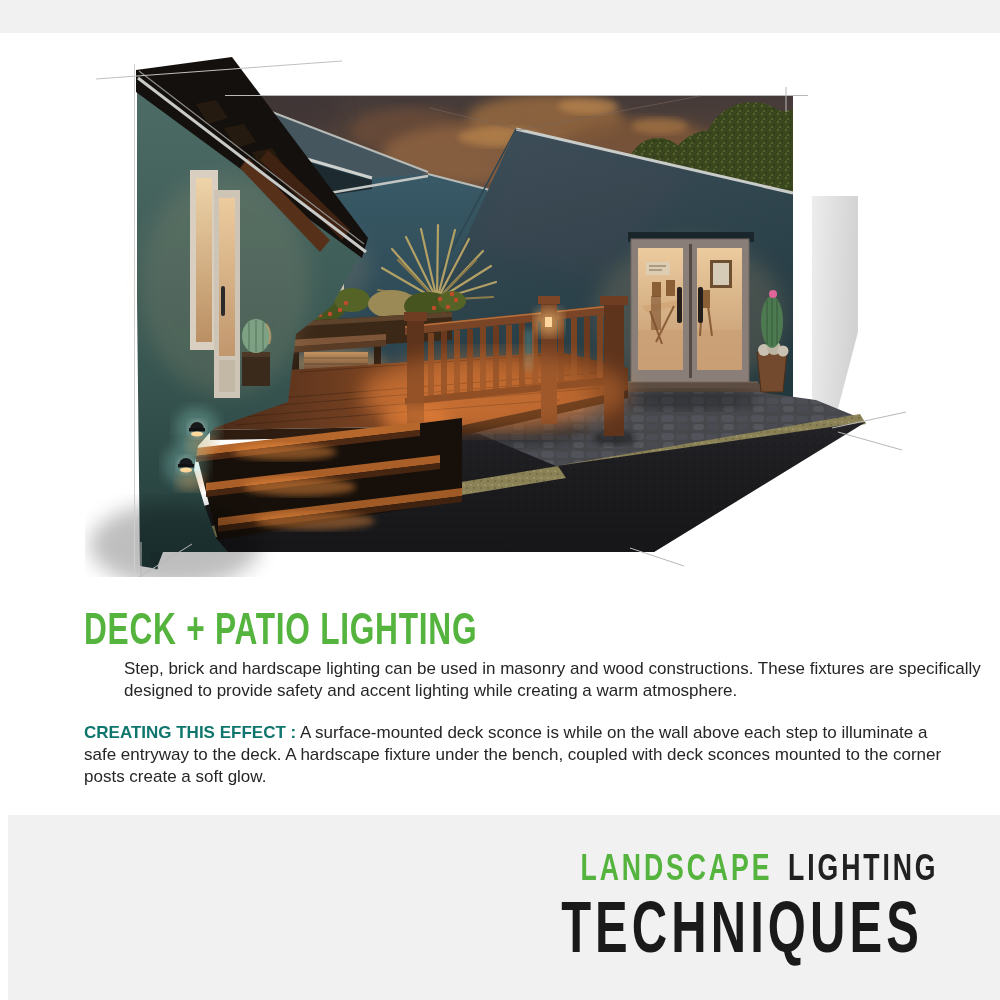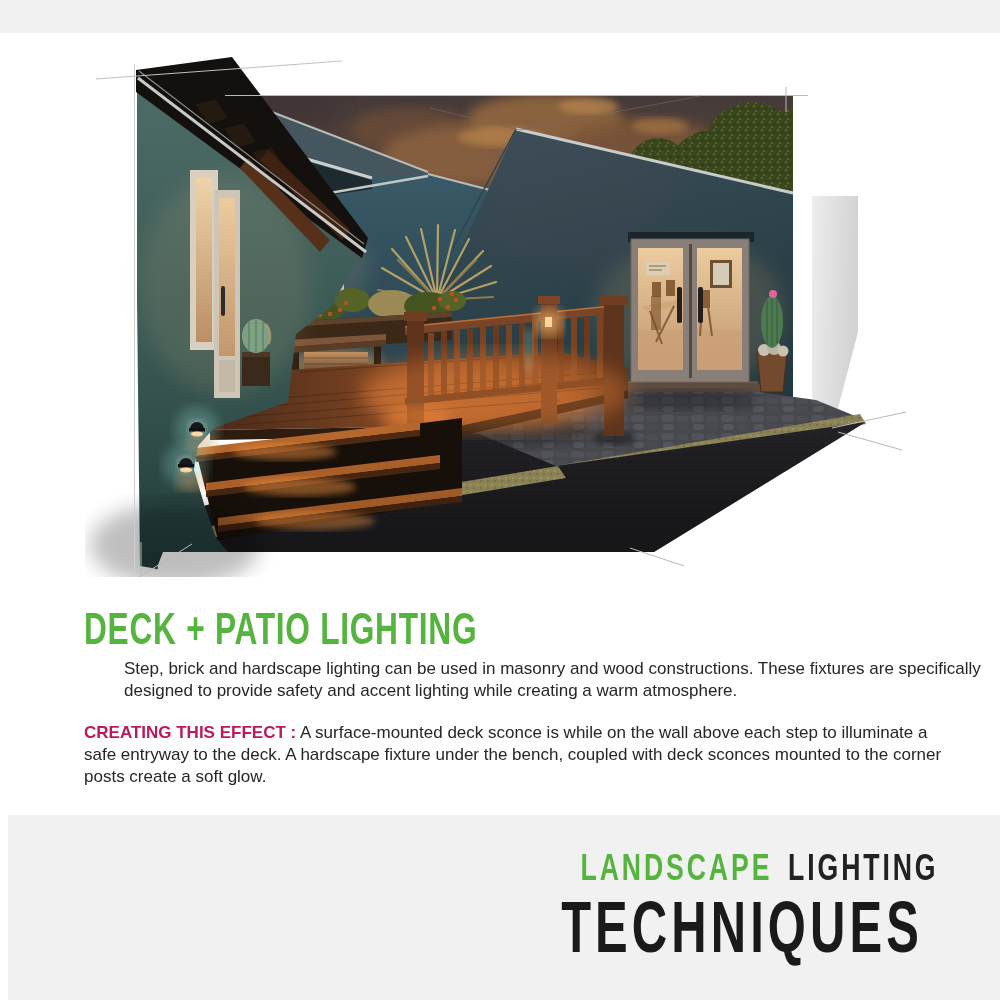--- a/index.html
+++ b/index.html
@@ -9,21 +9,21 @@
     -webkit-font-smoothing:antialiased;
   }
   .top-band{position:absolute;left:0;top:0;width:1000px;height:33px;background:#f1f1f1;}
   .render-wrap{position:absolute;left:85px;top:52px;width:830px;height:525px;}
   .headline{
     margin:0;color:#55b43e;font-size:44px;font-weight:bold;letter-spacing:1px;
     transform:scaleX(0.72);transform-origin:left top;white-space:nowrap;line-height:1.0;
   }
   .para{margin:0;color:#262626;font-size:17px;line-height:22px;}
   .para + .para{margin-top:10px;}
-  .para b{color:#be185d;}
+  .para b{color:#0f766e;}
   .p1{position:absolute;left:100px;top:658px;width:858px;margin-left:24px;}
   .p2{position:absolute;left:84px;top:712px;width:858px;}
   .footer{
     position:absolute;left:8px;top:815px;width:1000px;height:185px;background:#f1f1f1;
     display:flex;flex-direction:column;align-items:flex-end;padding-top:34px;box-sizing:border-box;
   }
   .brand-line1{
     display:flex;align-items:baseline;white-space:nowrap;
     transform:scaleX(0.72);transform-origin:center top;
     font-size:37px;font-weight:bold;letter-spacing:4px;line-height:1.05;

